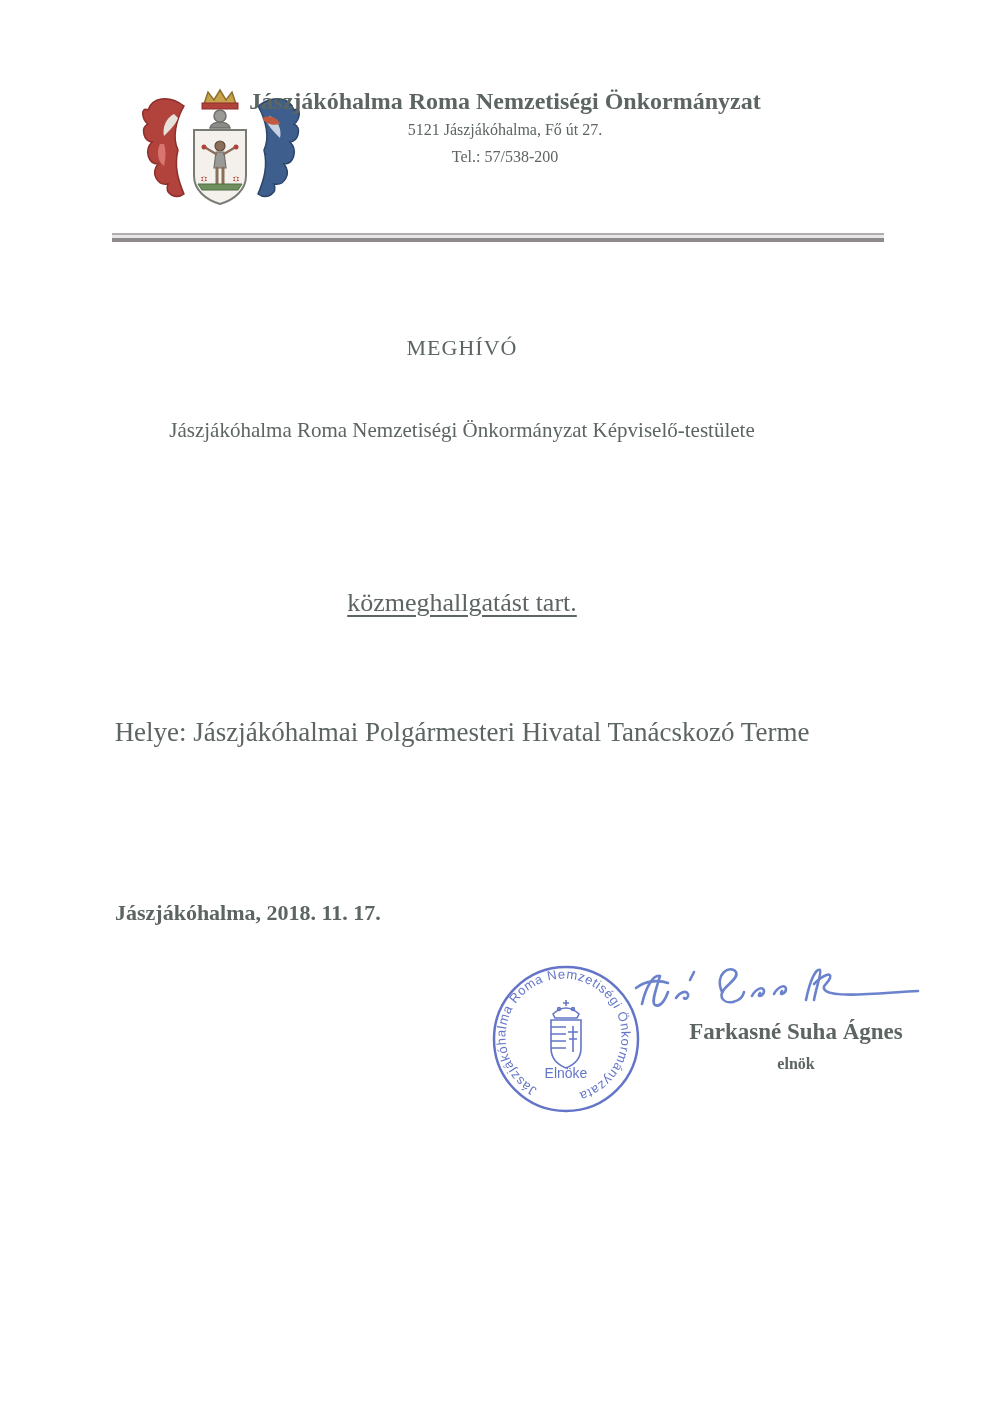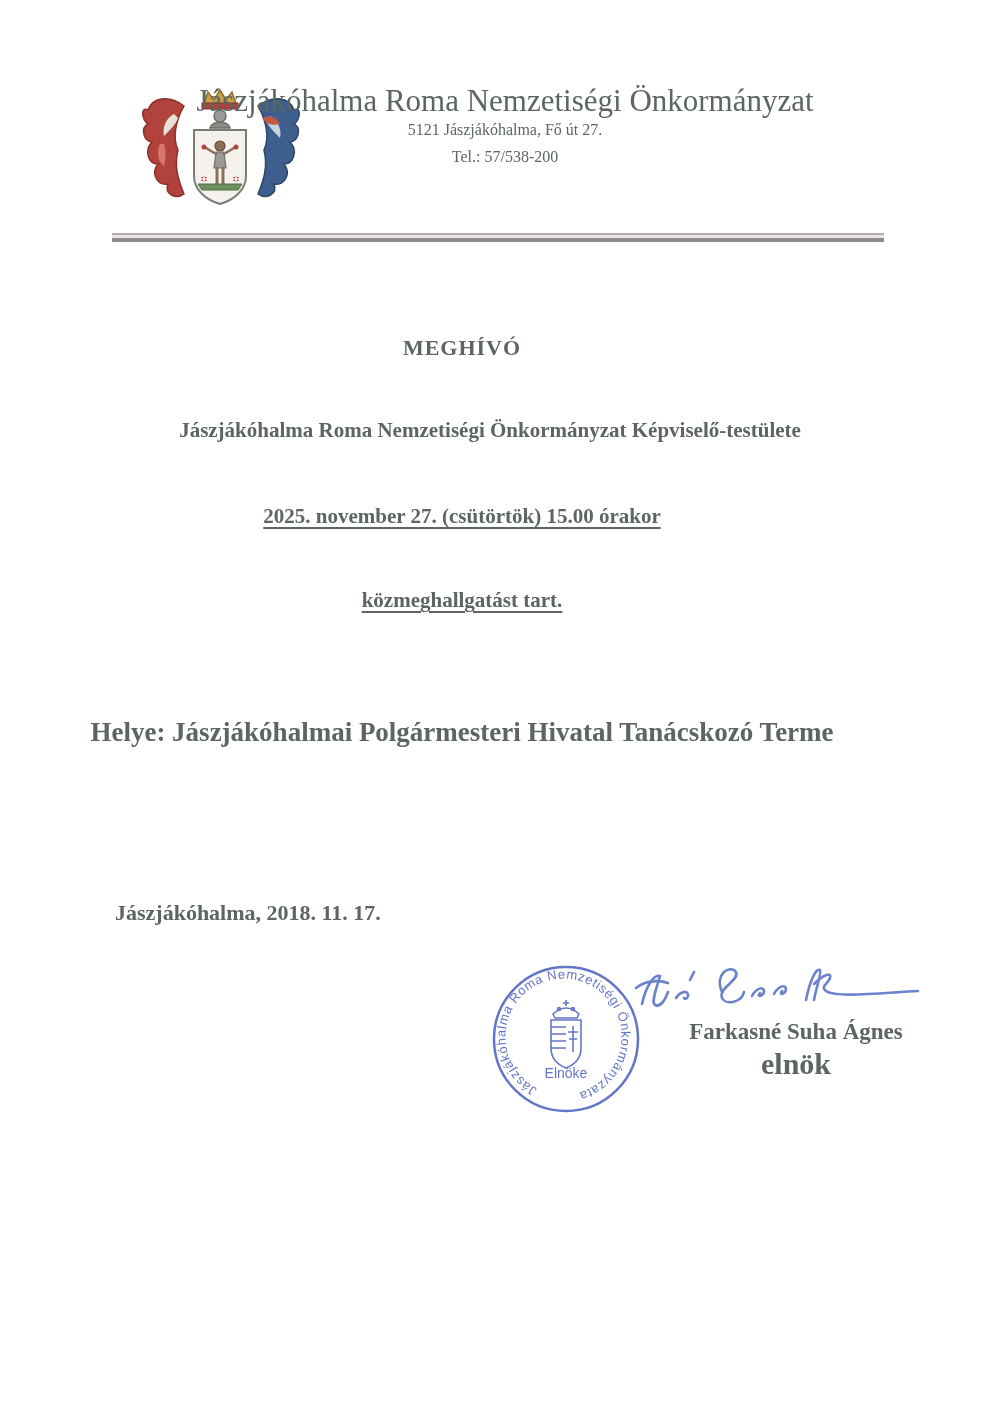--- a/index.html
+++ b/index.html
@@ -9,44 +9,44 @@
     margin:0 auto;
     background:#ffffff;
     font-family:"Liberation Serif", serif;
     color:#5c6562;
     overflow:hidden;
   }
   
   .letterhead{position:absolute;left:0;top:80px;width:1000px;height:140px;}
   .coa{position:absolute;left:138px;top:4px;width:168px;height:128px;}
   .head-lines{position:absolute;left:110px;right:100px;top:6px;text-align:center;}
-  .head-org{font-size:31px;font-weight:normal;line-height:30px;}
+  .head-org{font-size:24px;font-weight:bold;line-height:30px;}
   .head-sub{font-size:16px;line-height:27px;}
   
   .rule{
     position:absolute;left:112px;top:233px;width:772px;height:3px;
     background:#e8e6e6;
     border-top:2px solid #b3aeae;
     border-bottom:4px solid #8f8a8c;
   }
   
-  .docline{position:absolute;left:0;width:924px;text-align:center;font-weight:bold;}
+  .docline{position:absolute;left:0;width:924px;text-align:center;font-weight:normal;}
   .t-title{top:335px;font-size:22px;letter-spacing:1px;}
-  .t-line1{top:418px;font-size:21px;padding-left:28px;}
+  .t-line1{top:418px;font-size:21px;}
   .t-date{top:504px;font-size:21px;}
-  .t-action{top:588px;font-size:21px;}
+  .t-action{top:588px;font-size:26px;}
   .t-place{top:717px;font-size:27px;}
   .u{text-decoration:underline;text-decoration-thickness:2px;text-underline-offset:4px;}
   .t-dateline{position:absolute;left:115px;top:900px;font-size:22px;font-weight:bold;}
   
   .stamp{position:absolute;left:489px;top:962px;width:154px;height:154px;}
   .sig-scribble{position:absolute;left:630px;top:958px;width:295px;height:62px;}
   .sig-name{position:absolute;left:636px;top:1016px;width:320px;text-align:center;
             font-size:23px;font-weight:bold;line-height:32px;}
-  .sig-role{font-size:30px;font-weight:bold;}
+  .sig-role{font-size:16px;font-weight:bold;}
 </style>
 </head>
 <body>
 
 <div class="page">
 
   <div class="letterhead">
 
     <svg class="coa" viewBox="0 0 168 128" aria-hidden="true">
 
@@ -82,21 +82,20 @@
       <div class="head-org">Jászjákóhalma Roma Nemzetiségi Önkormányzat</div>
       <div class="head-sub">5121 Jászjákóhalma, Fő út 27.</div>
       <div class="head-sub">Tel.: 57/538-200</div>
     </div>
   </div>
 
   <div class="rule"></div>
 
   <div class="docline t-title">MEGHÍVÓ</div>
   <div class="docline t-line1">Jászjákóhalma Roma Nemzetiségi Önkormányzat Képviselő-testülete</div>
-  <div class="docline t-date"><span class="u">2025. november 27. (csütörtök) 15.00 órakor</span></div>
   <div class="docline t-action"><span class="u">közmeghallgatást tart.</span></div>
   <div class="docline t-place">Helye: Jászjákóhalmai Polgármesteri Hivatal Tanácskozó Terme</div>
   <div class="t-dateline">Jászjákóhalma, 2018. 11. 17.</div>
 
   <svg class="stamp" viewBox="0 0 154 154" aria-hidden="true">
     <g opacity="0.88">
       <circle cx="77" cy="77" r="72" fill="none" stroke="#4f63c0" stroke-width="2.5"></circle>
       <defs>
         <path id="ringPath" d="M 48.5 126.4 A 58 58 0 1 1 48.6 126.45"></path>
       </defs>

